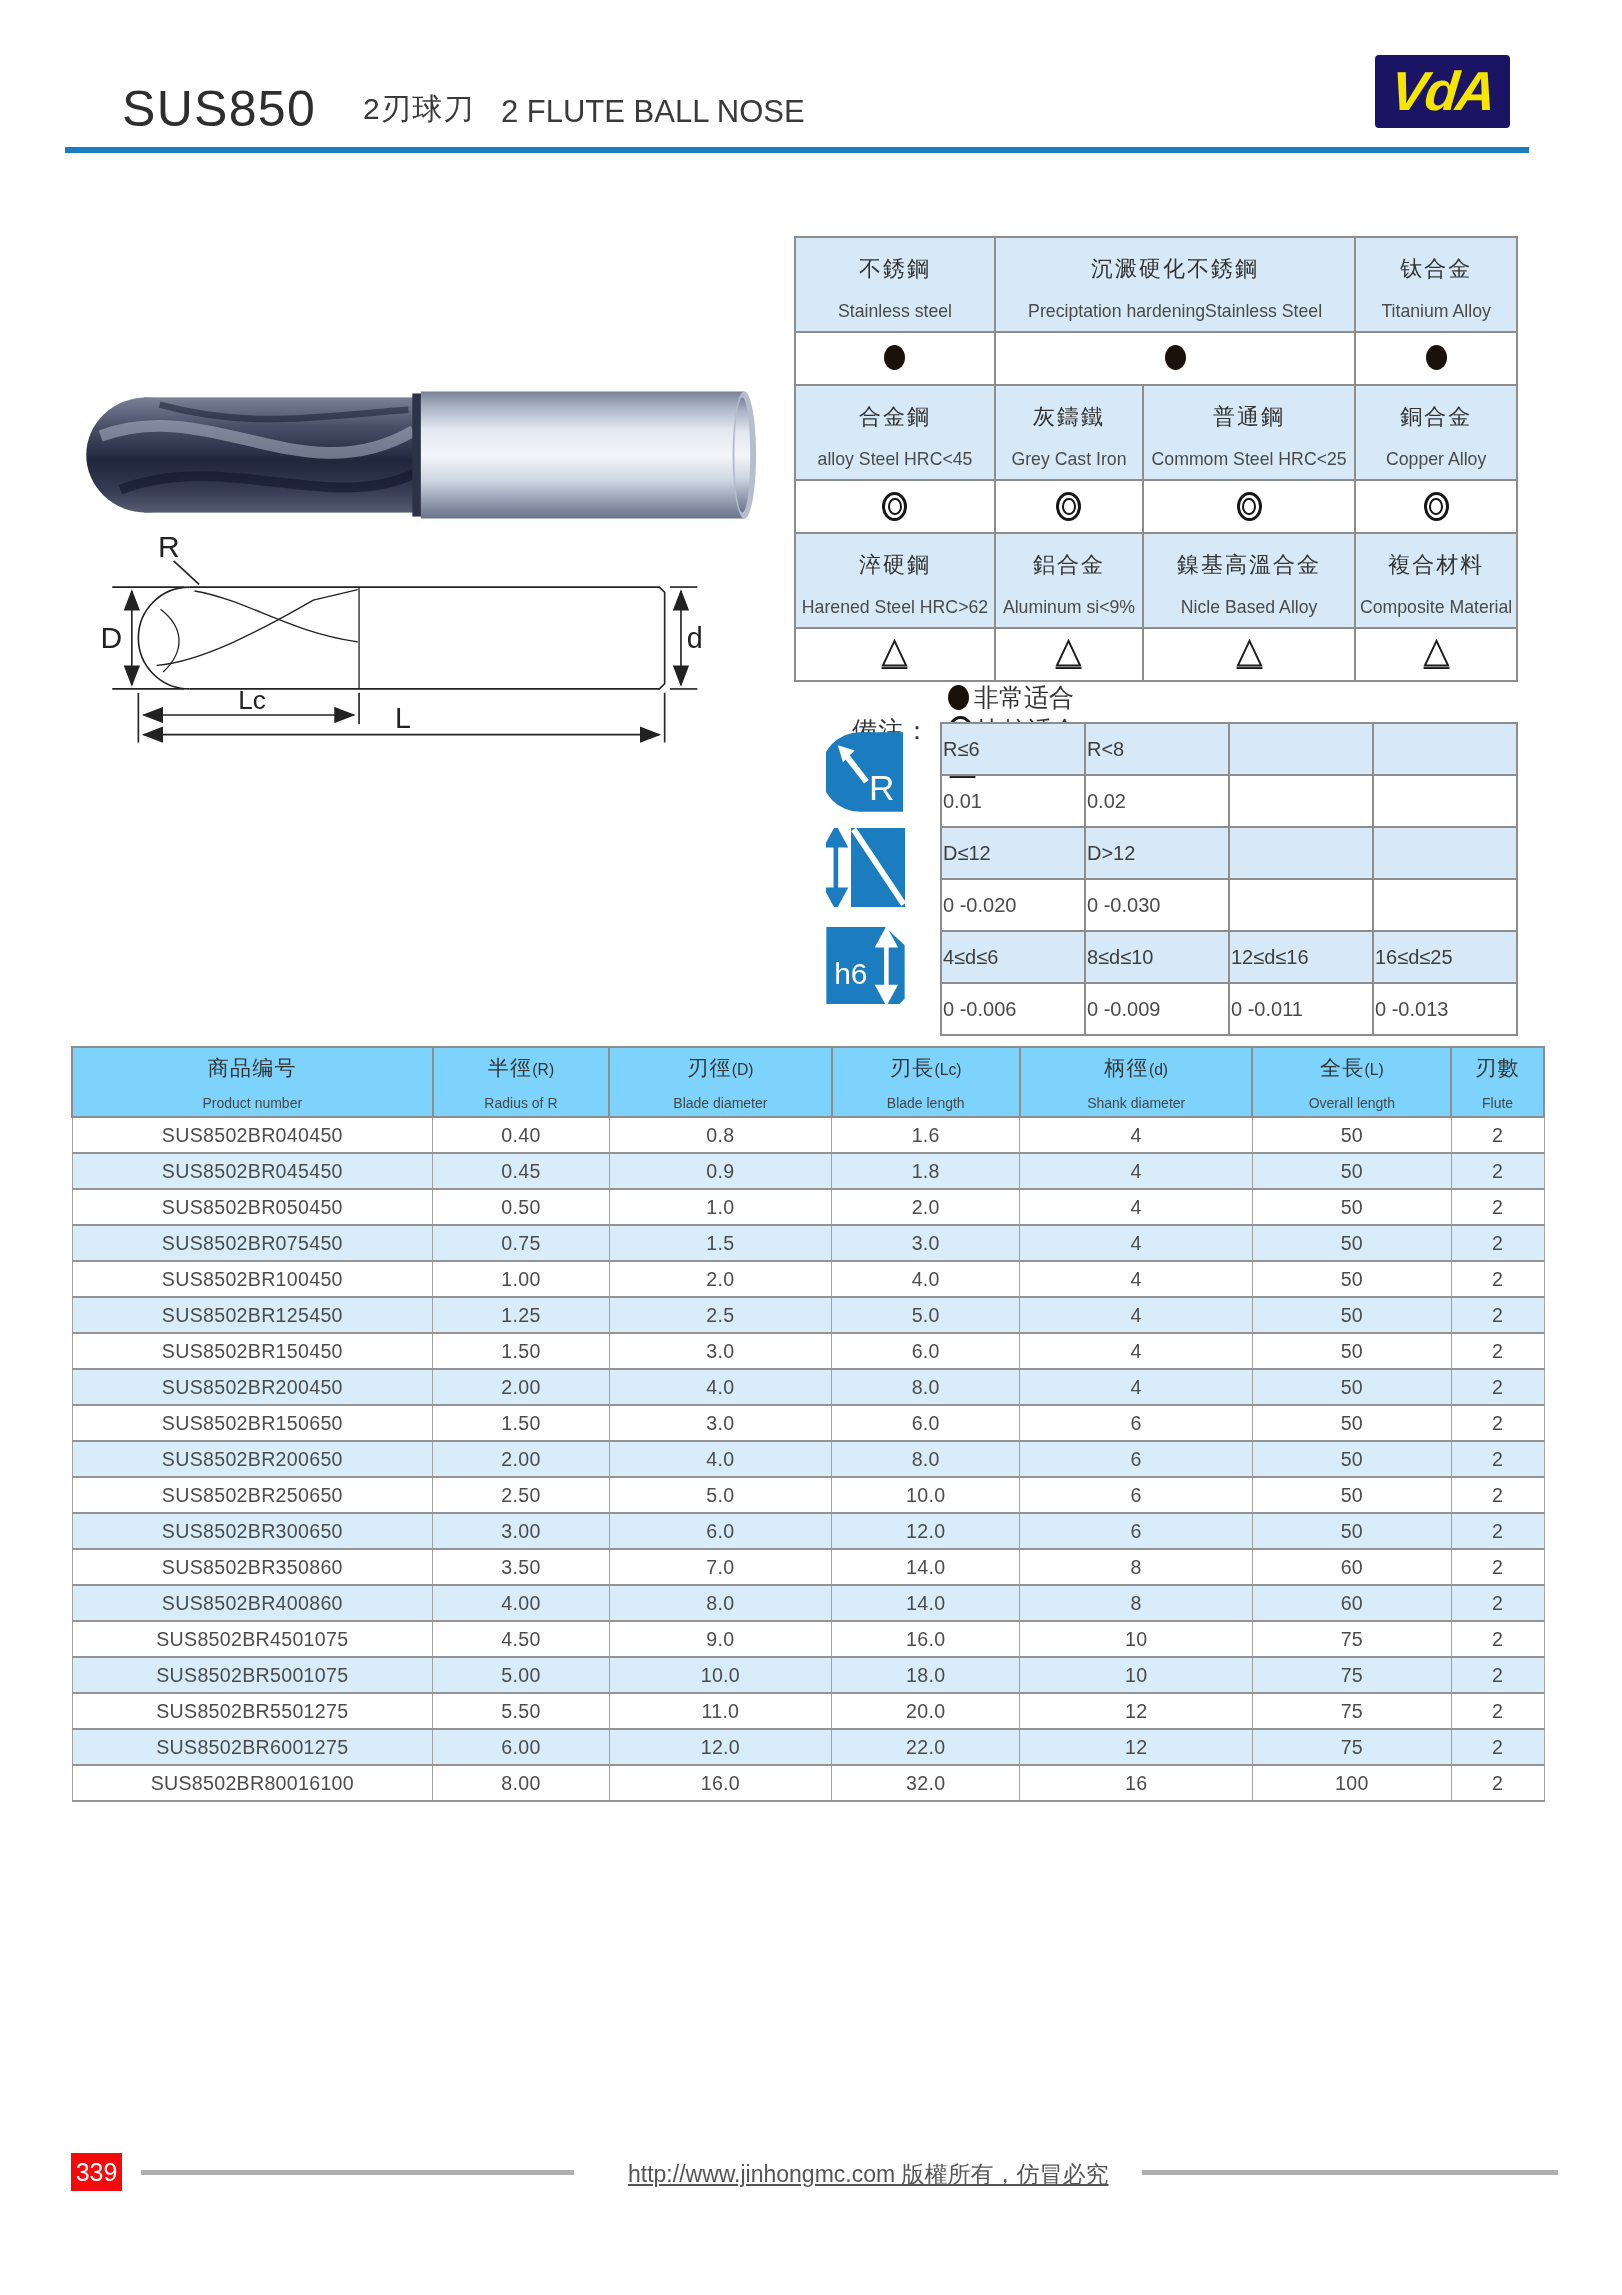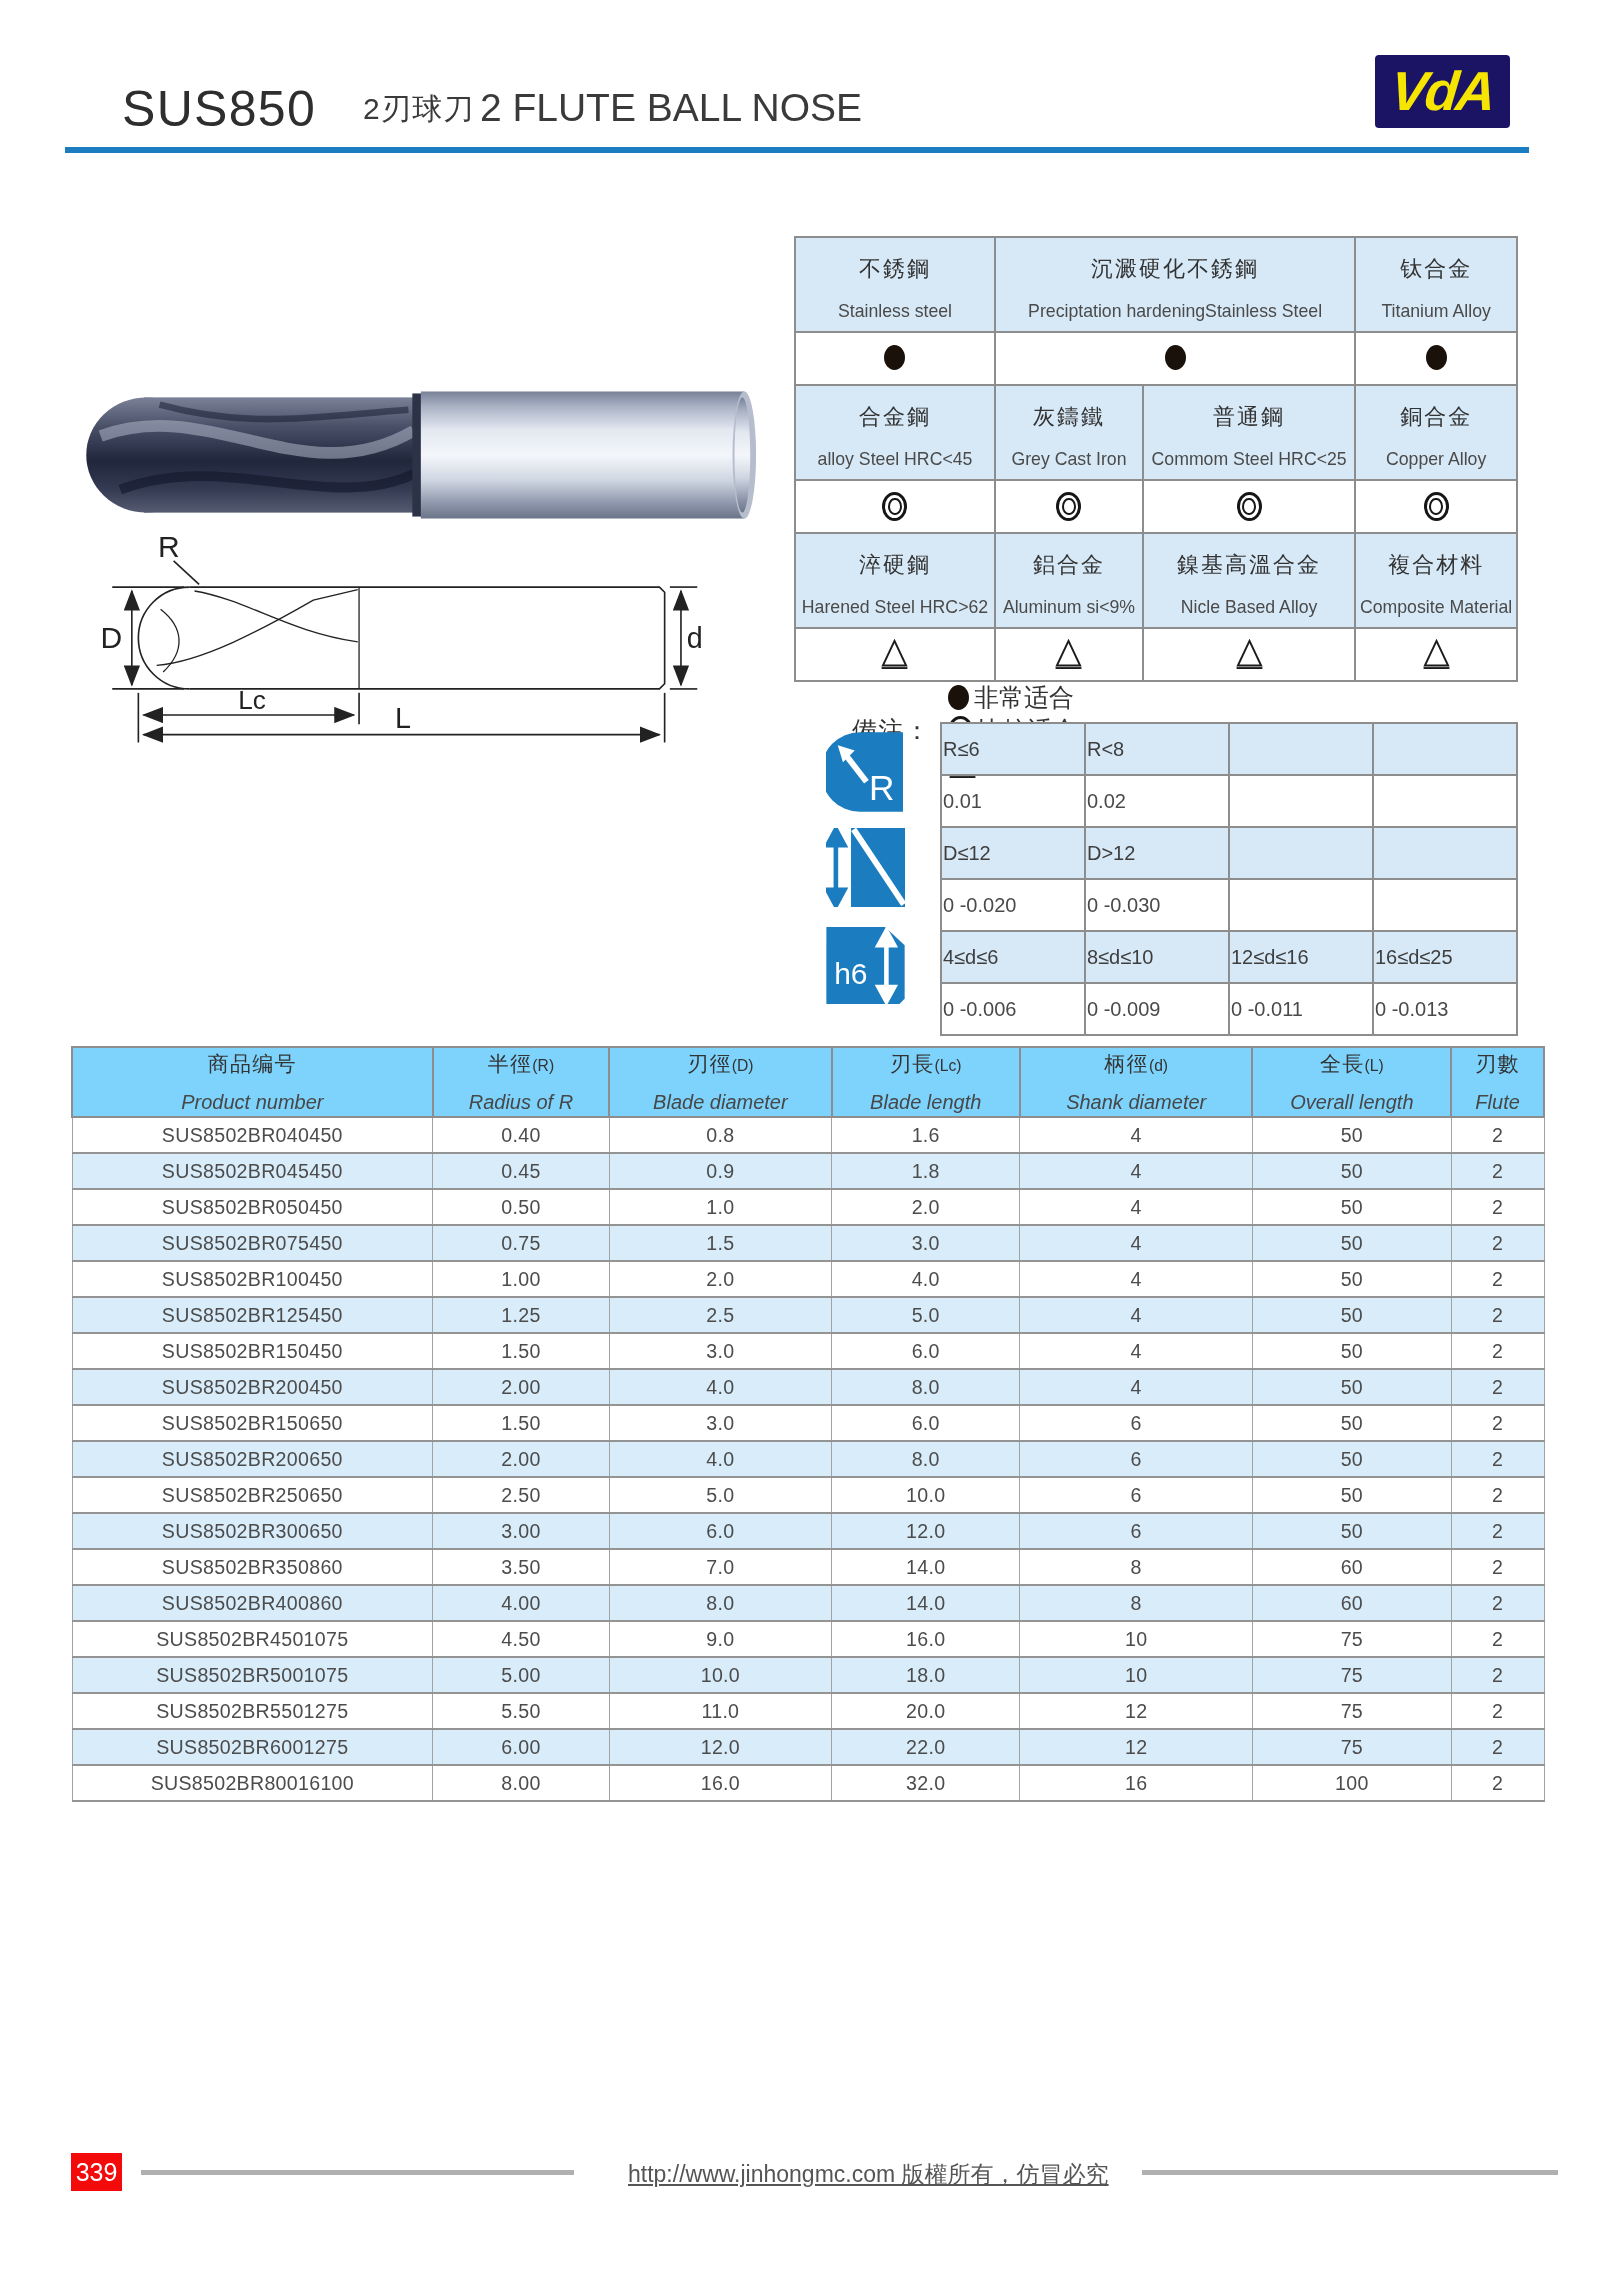--- a/index.html
+++ b/index.html
@@ -4,21 +4,21 @@
 <style>
   html,body{margin:0;padding:0;background:#ffffff;}
   .page{position:relative;width:1622px;height:2295px;background:#ffffff;overflow:hidden;
         font-family:"Liberation Sans", sans-serif;color:#3d3d3d;}
 
   
   .header-line{position:absolute;left:122px;top:84px;display:flex;align-items:flex-end;justify-content:flex-end;}
   .page-title{font-size:50px;line-height:1;font-weight:400;letter-spacing:1.3px;color:#2e2e2e;}
   .page-sub{margin-left:47px;display:flex;align-items:flex-end;padding-bottom:3.9px;}
   .sub-cn{font-size:30px;color:#3a3a3a;letter-spacing:1.3px;}
-  .sub-en{font-size:39px;color:#3a3a3a;margin-left:5px;letter-spacing:0px;}
+  .sub-en{font-size:31px;color:#3a3a3a;margin-left:26px;letter-spacing:0px;}
   .header-rule{position:absolute;left:65px;top:147px;width:1464px;height:5.9px;background:#1b7dc0;}
   .logo{position:absolute;left:1375px;top:55px;width:135px;height:73px;background:#1b1464;
         border-radius:3.9px;display:flex;align-items:center;justify-content:center;}
   .logo-text{color:#f5e500;font-size:55px;font-weight:bold;font-style:italic;
              transform:skewX(-6deg);line-height:1;letter-spacing:-2.6px;}
 
   
   .tool-photo{position:absolute;left:81px;top:390px;}
   .tool-diagram{position:absolute;left:97px;top:527px;}
 
@@ -57,21 +57,21 @@
   table.prod{border-collapse:collapse;table-layout:fixed;width:100%;}
   table.prod th{background:#7dd3fc;border:2px solid #8d8d8d;height:68px;
                 font-weight:400;vertical-align:middle;padding:0;}
   table.prod td{border-left:1.3px solid #a2a2a2;border-right:1.3px solid #a2a2a2;
                 border-top:2px solid #949494;border-bottom:2px solid #949494;
                 height:32px;text-align:center;vertical-align:middle;
                 font-size:19.6px;color:#4c4c4c;letter-spacing:0.3px;}
   table.prod tr.alt td{background:#d8ecf9;}
   .h-cn{font-size:21px;color:#333;letter-spacing:1.3px;}
   .h-sub{font-size:15.7px;color:#333;}
-  .h-en{font-size:20px;color:#474747;margin-top:13px;font-style:italic;}
+  .h-en{font-size:14px;color:#474747;margin-top:13px;}
 
   
   .page-num{position:absolute;left:71px;top:2153px;width:51px;height:38px;background:#f30b0b;
             color:#ffffff;font-size:25px;display:flex;align-items:center;justify-content:center;}
   .foot-line{position:absolute;top:2170px;height:4.6px;background:#b0b0b0;}
   #foot-line-left{left:141px;width:433px;}
   #foot-line-right{left:1142px;width:416px;}
   .foot-text{position:absolute;left:628px;top:2159px;width:487px;text-align:left;
              font-size:23px;color:#555;text-decoration:underline;}
 </style>

